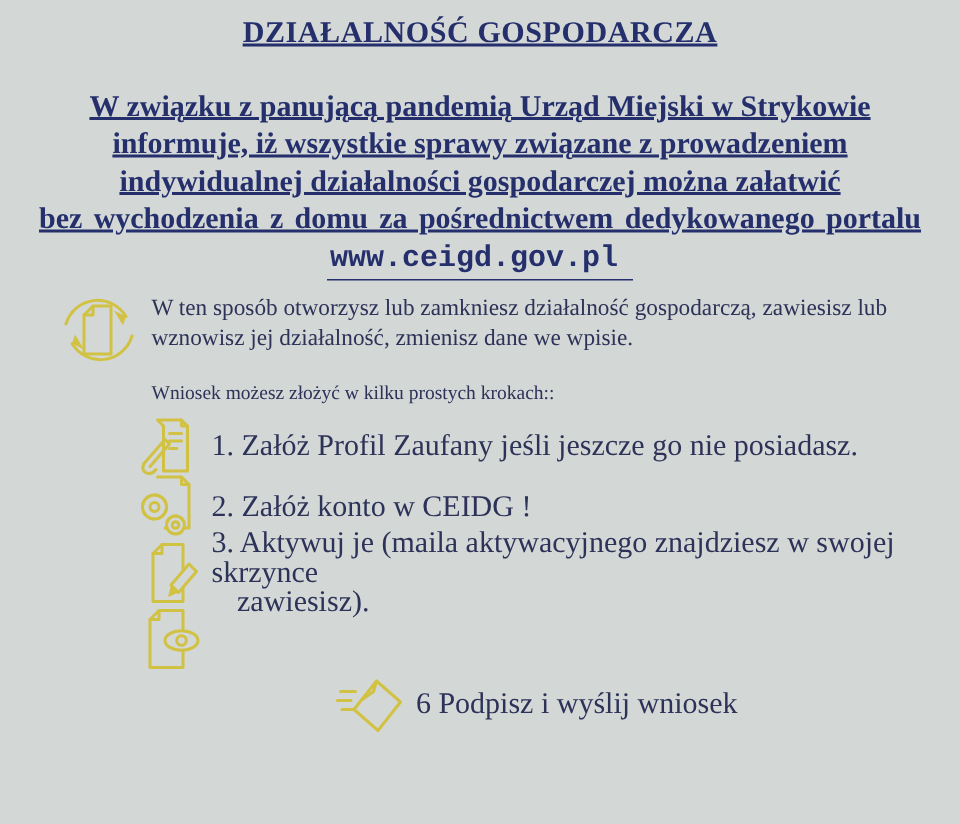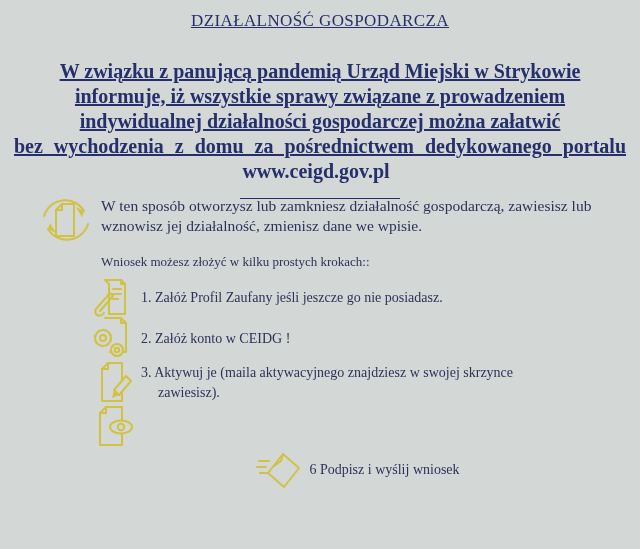--- a/index.html
+++ b/index.html
@@ -14,64 +14,65 @@
     background:var(--background);
     font-family:"Liberation Serif","DejaVu Serif",serif;
     color:var(--body-text);
     overflow:hidden;
   }
   .page{position:relative;width:640px;height:549px;}
 
   .title{
     position:absolute;top:11px;left:0;width:640px;
     text-align:center;
-    font-size:17px;font-weight:normal;letter-spacing:.4px;
+    font-size:20px;font-weight:bold;letter-spacing:.4px;
     color:var(--heading-text);
     text-decoration:underline;
   }
 
   .intro{
     position:absolute;top:59px;left:0;width:640px;
     text-align:center;
     font-size:20px;font-weight:bold;
     color:var(--heading-text);
     line-height:25px;
   }
   .intro-line{display:block;text-decoration:underline;}
   .intro-line.justified{
     text-align:justify;text-align-last:justify;
-    padding:0 14px;
+    padding:0 26px;
   }
   .intro-line.url{
     text-decoration:none;
   }
   .intro-line.url span{
     display:inline-block;border-bottom:1.6px solid var(--heading-text);
-    padding:0 10px 14px 2px;
+    padding:0 10px 1px 2px;
+    font-family:Liberation Mono, monospace;
   }
 
   .info-row{
     position:absolute;top:189px;left:37px;
     display:flex;align-items:flex-start;
   }
   .info-icon{width:60px;height:60px;flex:0 0 60px;margin-top:2px;}
   .info-text{
     width:516px;margin-left:4px;margin-top:7px;
     font-size:15.5px;line-height:19.5px;
   }
 
   .steps-heading{
     position:absolute;top:254px;left:101px;
     font-size:13px;
   }
 
   .steps{position:absolute;top:278px;left:88px;width:540px;}
   .step{display:flex;align-items:center;}
   .step-icon{width:46px;height:46px;flex:0 0 46px;}
-  .step-text{margin-left:7px;font-size:14px;line-height:19.5px;}
+  .step-text{margin-left:7px;font-size:20px;line-height:19.5px;}
   .step-line2{display:block;padding-left:17px;}
   .s1{height:40px;} .s2{height:41px;} .s3{height:47px;}
   .s4{height:42px;} .s5{height:41px;} .s6{height:44px;justify-content:center;}
   .s3 .step-icon{align-self:flex-start;}
 
   svg{display:block;}
   .yln{stroke:var(--icon-yellow);fill:none;stroke-width:2;stroke-linecap:round;stroke-linejoin:round;}
   .yfill{fill:var(--icon-yellow);stroke:none;}
   .occl{fill:var(--background);stroke:var(--icon-yellow);stroke-width:2;stroke-linejoin:round;}
 </style>

